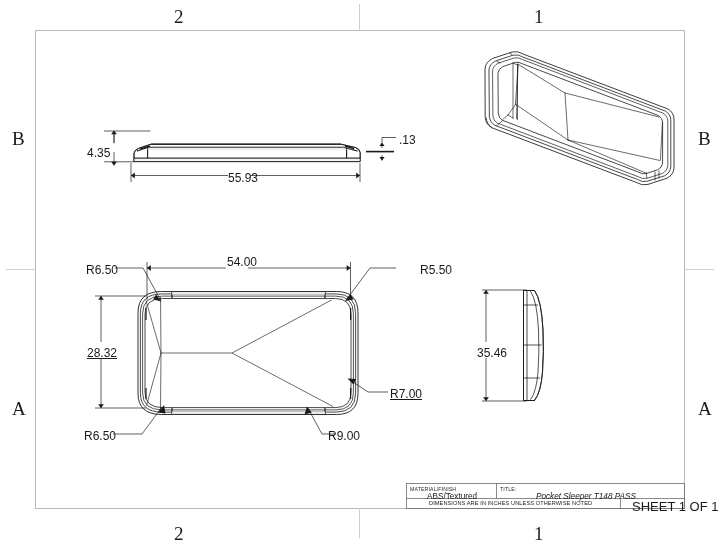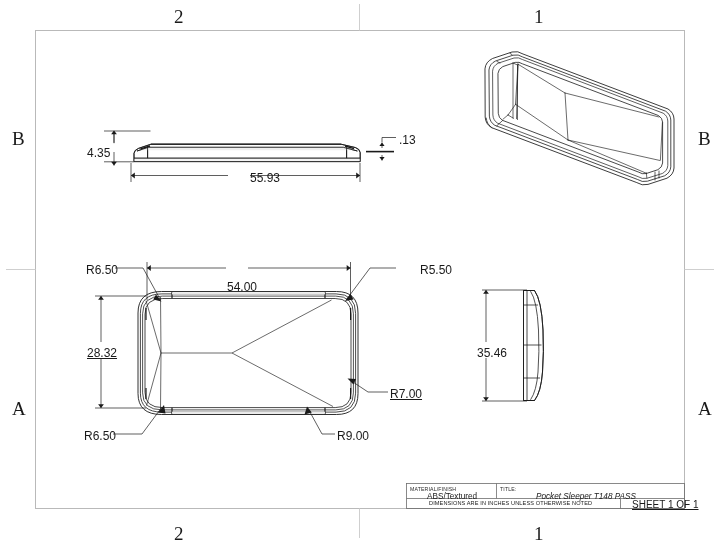--- a/index.html
+++ b/index.html
@@ -43,22 +43,21 @@
     color: #2a2a2a;
   }
   .tb-value {
     font-size: 8.2px;
   }
   .tb-note {
     font-size: 5.6px;
     letter-spacing: 0.1px;
   }
   .tb-sheet {
-    font-size: 10px;
-    text-decoration: underline;
+    font-size: 13px;
   }
   .dim-text {
     position: absolute;
     font-size: 12px;
     color: #1a1a1a;
     white-space: nowrap;
     font-family: "Liberation Sans", sans-serif;
   }
 </style>
 </head>
@@ -412,30 +411,30 @@
   <div class="zone-label" style="left:174px; top:6px;">2</div>
   <div class="zone-label" style="left:534px; top:6px;">1</div>
   <div class="zone-label" style="left:174px; top:523px;">2</div>
   <div class="zone-label" style="left:534px; top:523px;">1</div>
   <div class="zone-label" style="left:12px; top:128px;">B</div>
   <div class="zone-label" style="left:12px; top:398px;">A</div>
   <div class="zone-label" style="left:698px; top:128px;">B</div>
   <div class="zone-label" style="left:698px; top:398px;">A</div>
 
   <div class="dim-text" style="left:87px; top:146px;">4.35</div>
-  <div class="dim-text" style="left:228px; top:171px;margin-left:22px;">55.93</div>
+  <div class="dim-text" style="left:228px; top:171px;">55.93</div>
   <div class="dim-text" style="left:399px; top:133px;">.13</div>
 
-  <div class="dim-text" style="left:227px; top:280px;">54.00</div>
+  <div class="dim-text" style="left:227px; top:255px;">54.00</div>
   <div class="dim-text" style="left:87px; top:346px;text-decoration:underline;">28.32</div>
   <div class="dim-text" style="left:86px; top:263px;">R6.50</div>
   <div class="dim-text" style="left:420px; top:263px;">R5.50</div>
   <div class="dim-text" style="left:390px; top:387px;text-decoration:underline;">R7.00</div>
   <div class="dim-text" style="left:84px; top:429px;">R6.50</div>
-  <div class="dim-text" style="left:337px; top:429px;">R9.00</div>
+  <div class="dim-text" style="left:328px; top:429px;">R9.00</div>
 
   <div class="dim-text" style="left:477px; top:346px;">35.46</div>
 
   <div class="tb-text tb-caption" style="left:410px; top:486px;">MATERIAL/FINISH</div>
   <div class="tb-text tb-value" style="left:427px; top:492px;">ABS/Textured</div>
 
   <div class="tb-text tb-caption" style="left:500px; top:486px;">TITLE:</div>
   <div class="tb-text tb-value" style="left:536px; top:492px;font-style:italic;">Pocket Sleeper T148 PASS</div>
 
   <div class="tb-text tb-note" style="left:429px; top:500px;">DIMENSIONS ARE IN INCHES UNLESS OTHERWISE NOTED</div>

